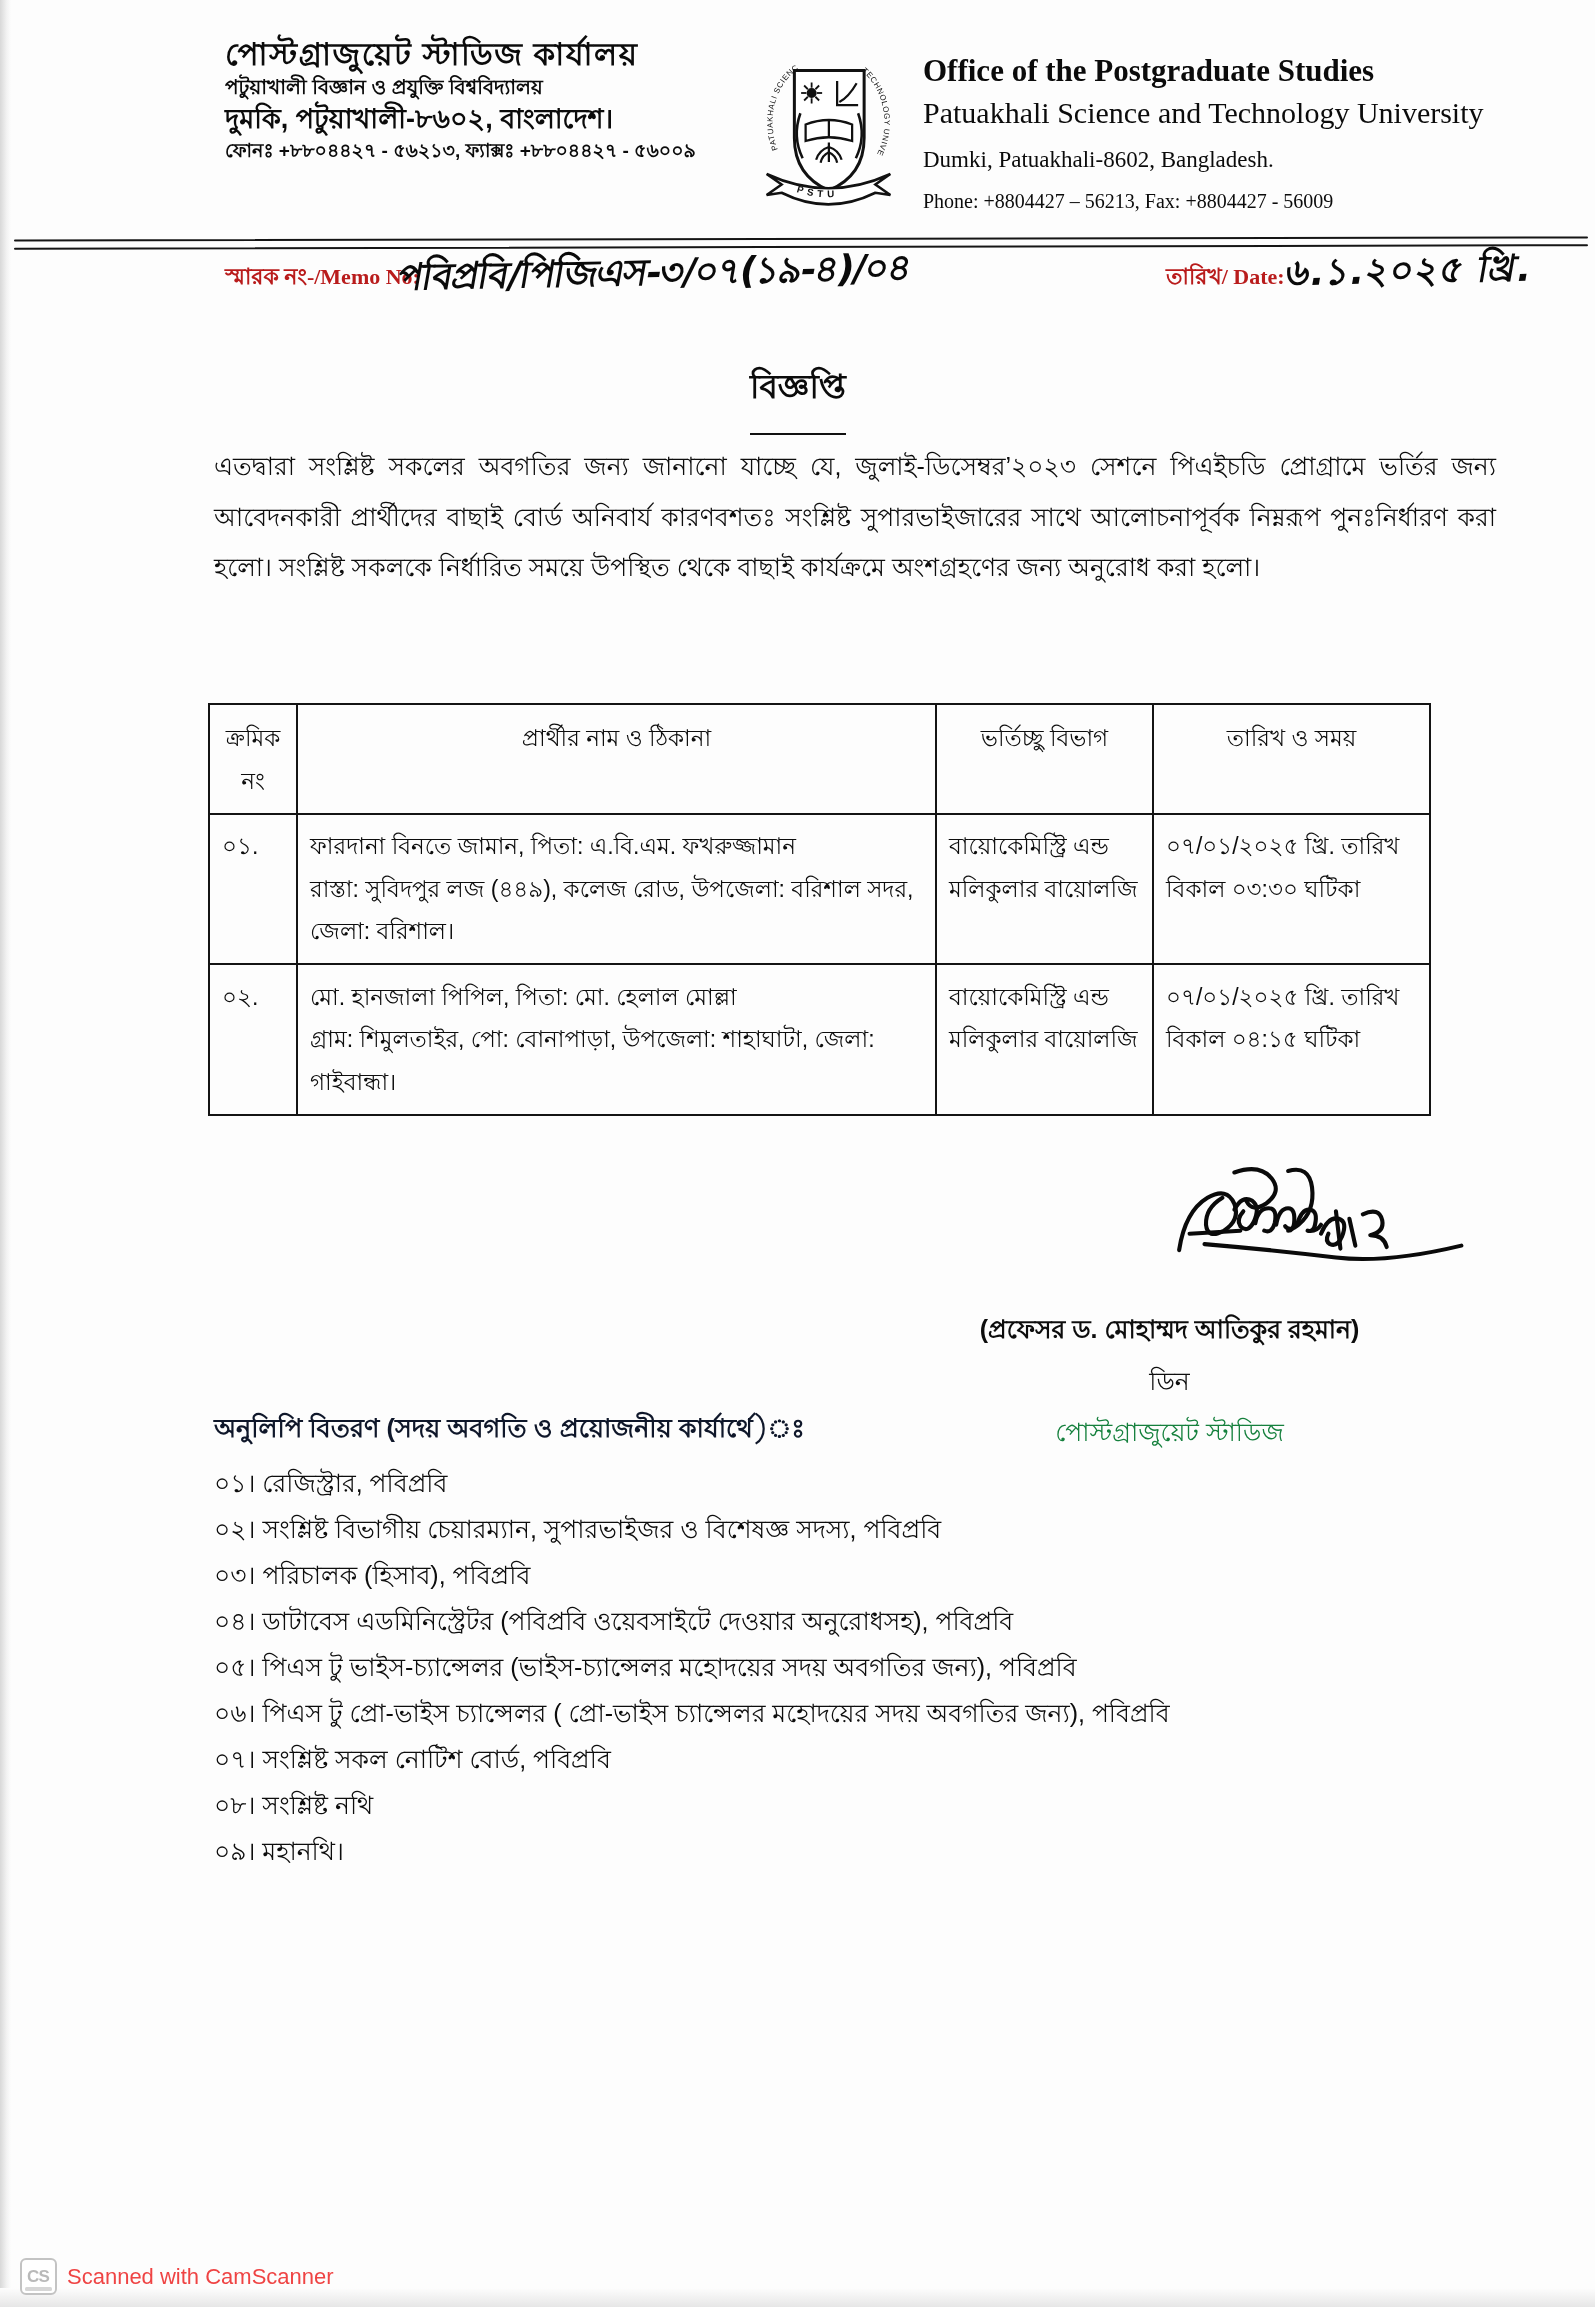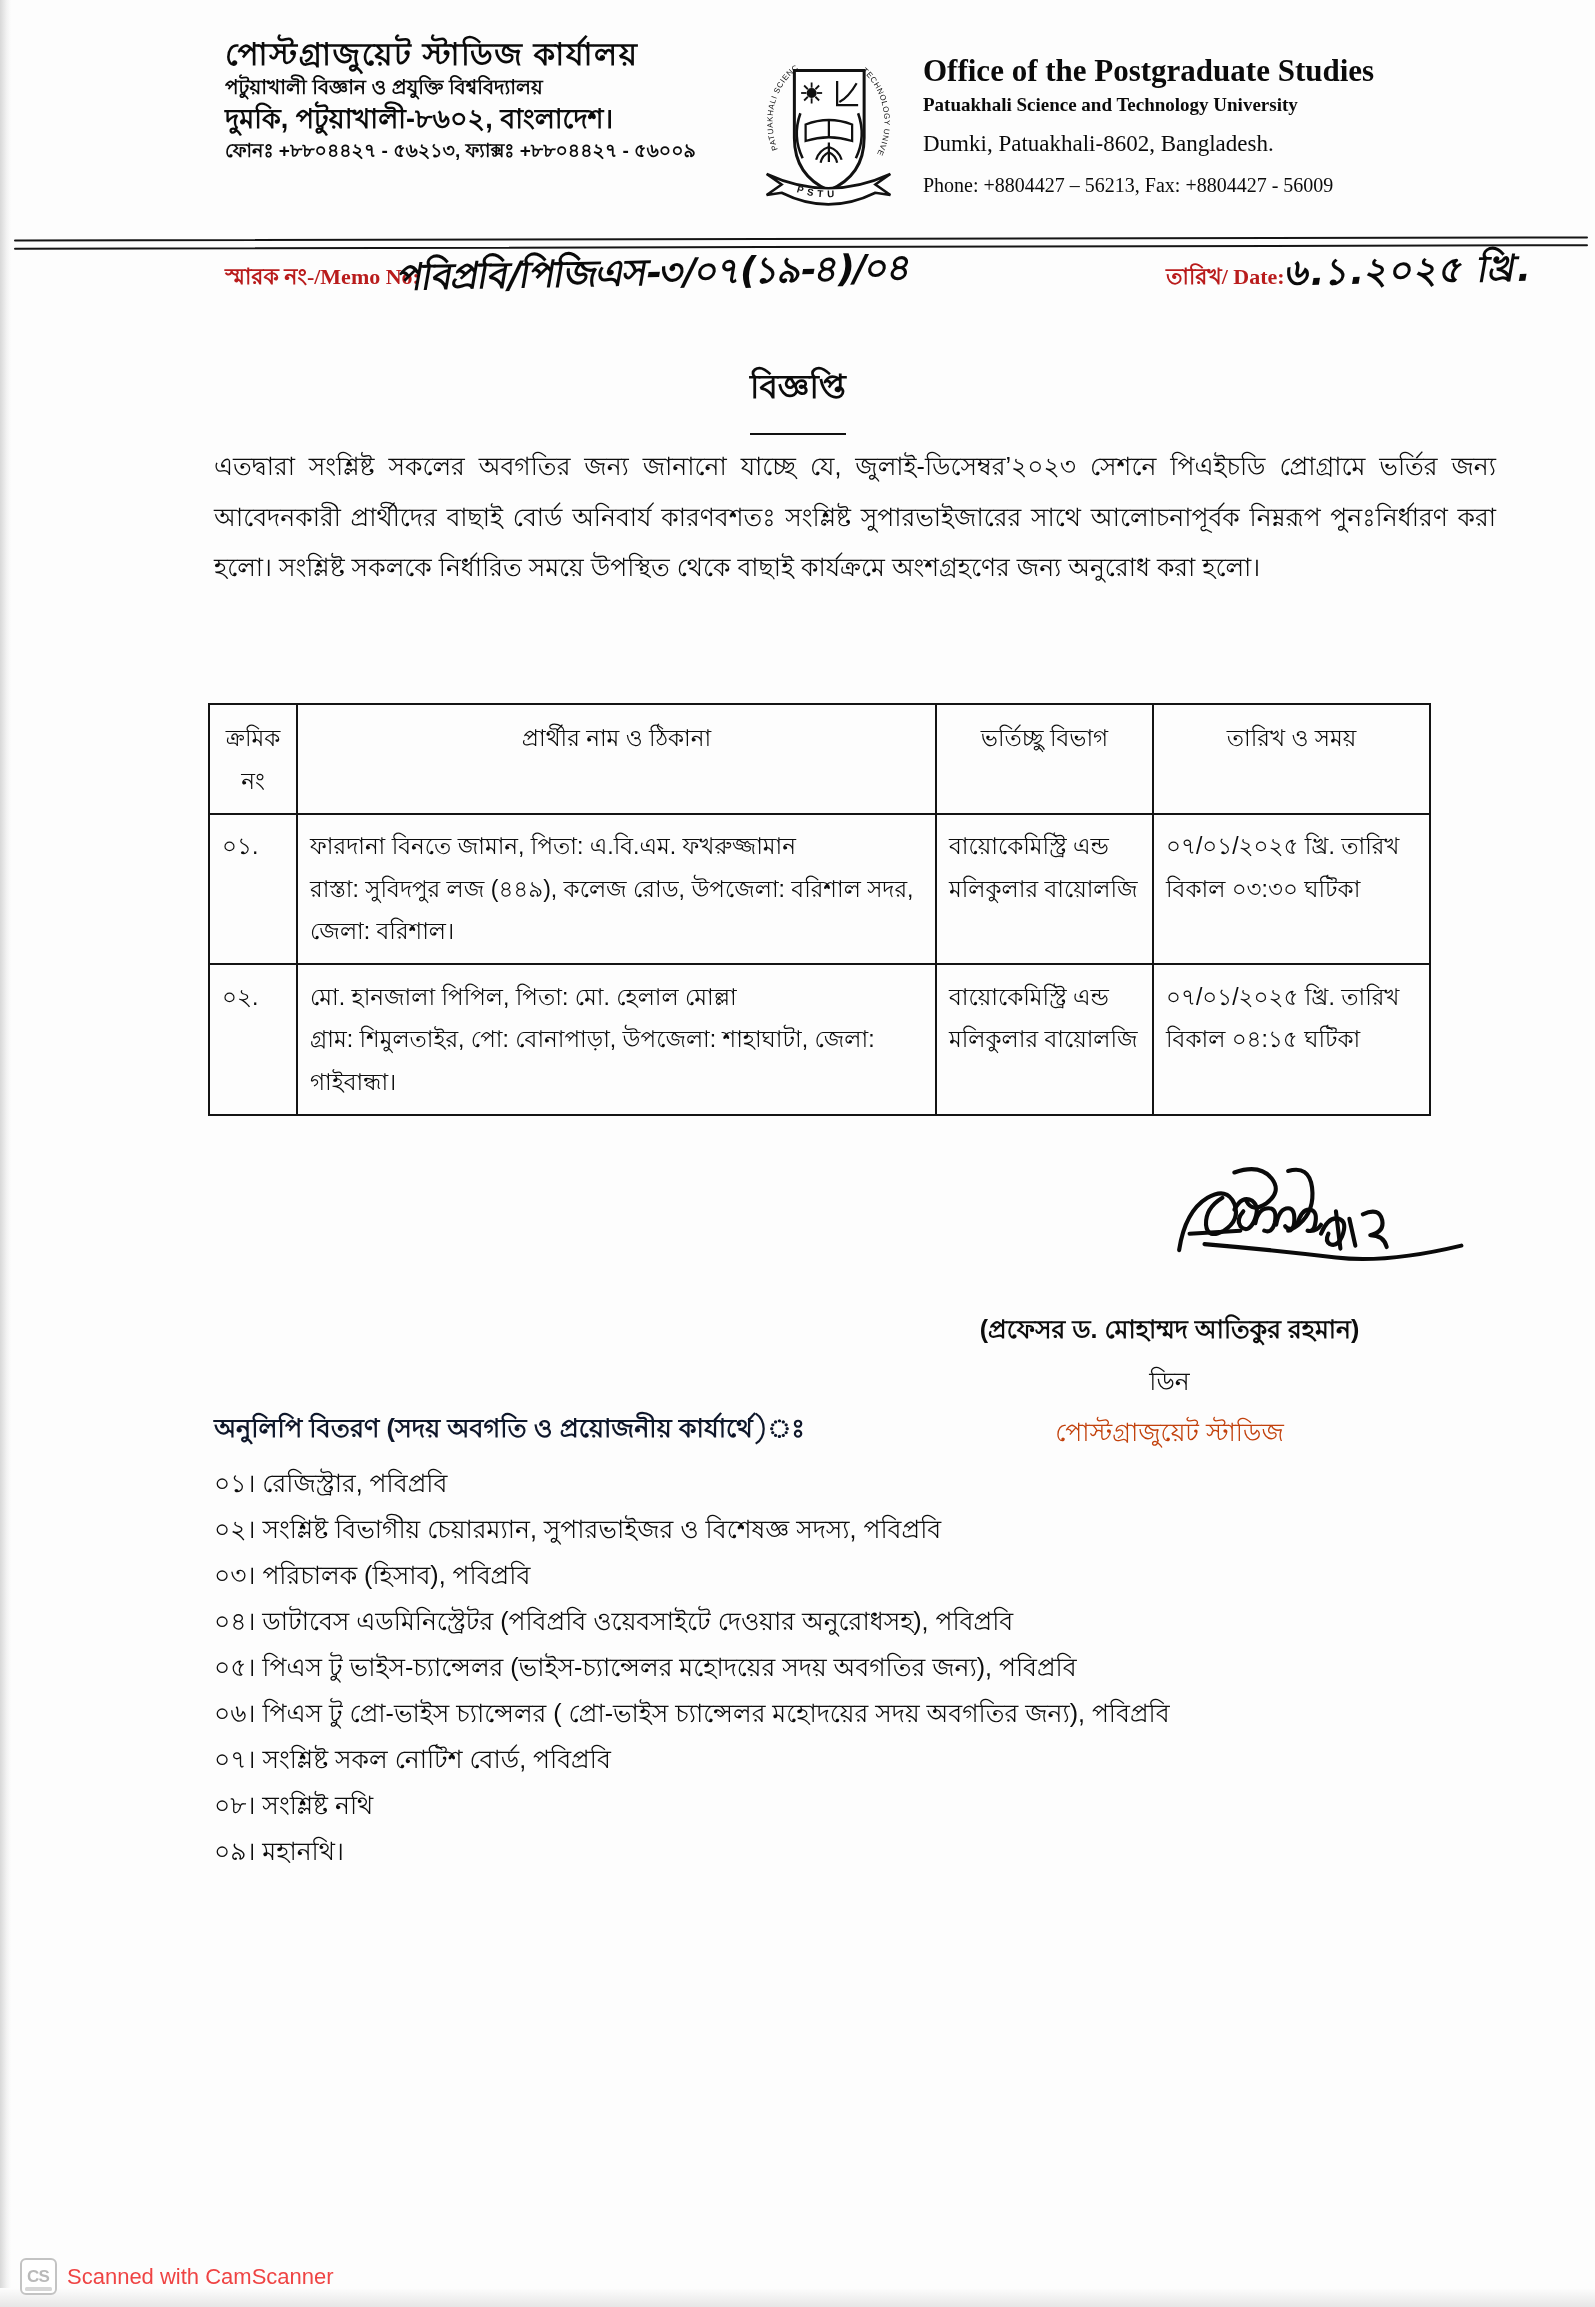--- a/index.html
+++ b/index.html
@@ -80,24 +80,23 @@
   }
   .lh-en .e1 {
     font-family: "Liberation Serif", "DejaVu Serif", serif;
     font-size: 31px;
     font-weight: bold;
     line-height: 1.25;
     white-space: nowrap;
   }
   .lh-en .e2 {
     font-family: "Liberation Serif", "DejaVu Serif", serif;
-    font-size: 19px;
+    font-size: 30px;
     line-height: 1.45;
     white-space: nowrap;
-    font-weight: bold;
   }
   .lh-en .e3 {
     font-family: "Liberation Serif", "DejaVu Serif", serif;
     font-size: 23px;
     line-height: 1.45;
     margin-top: 9px;
     white-space: nowrap;
   }
   .lh-en .e4 {
     font-family: "Liberation Serif", "DejaVu Serif", serif;
@@ -260,21 +259,21 @@
     color: #0d0d0d;
     white-space: nowrap;
   }
   .sig-role {
     font-size: 25px;
     color: #0d0d0d;
     margin-top: 9px;
   }
   .sig-office {
     font-size: 25px;
-    color: #c2410c;
+    color: #15803d;
     margin-top: 7.5px;
   }
 
   
   .dist {
     position: absolute;
     left: 214px; top: 1409px;
     width: 1274px;
   }
   .dist-title {

